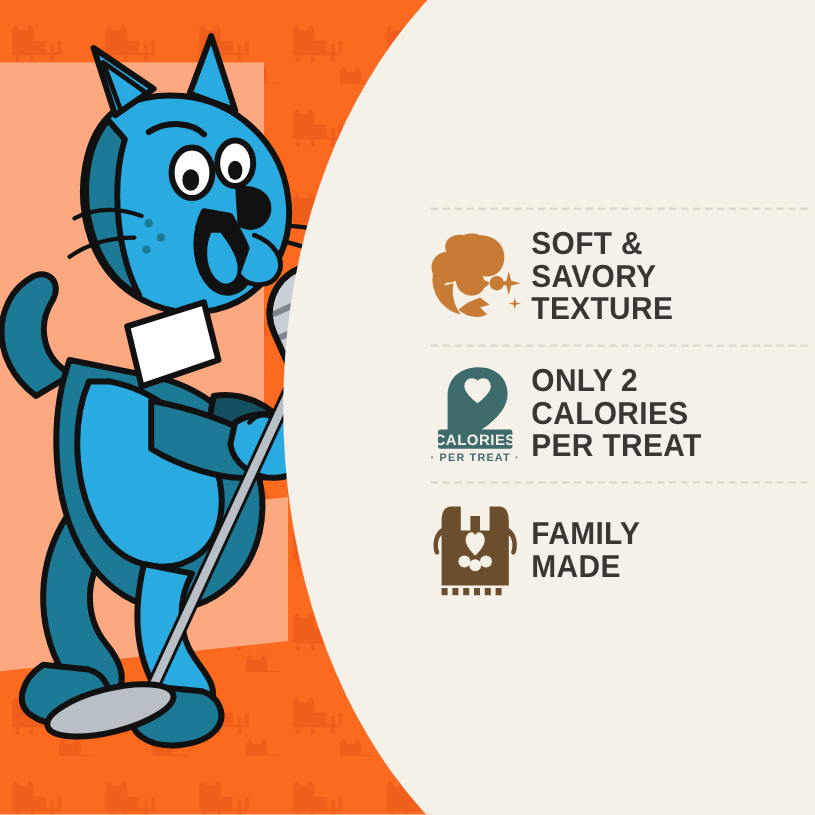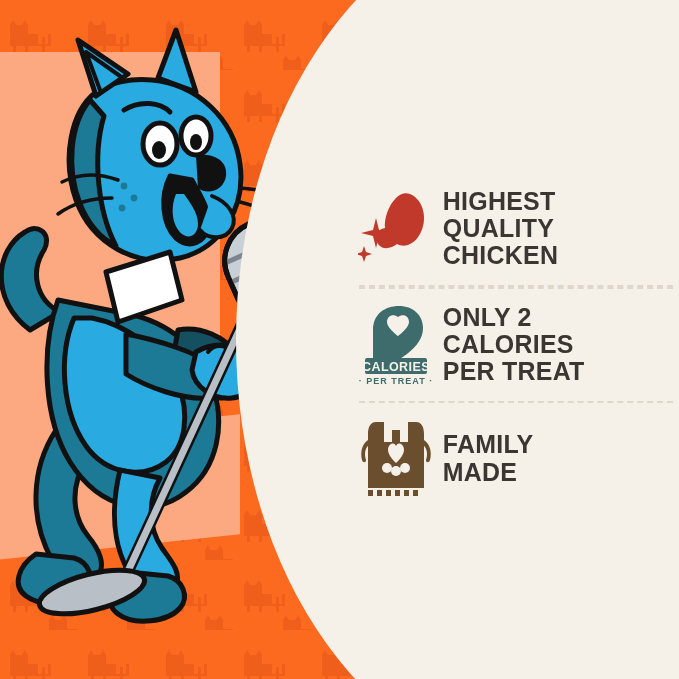--- a/index.html
+++ b/index.html
@@ -214,40 +214,45 @@
         </g>
 
       </g>
     </svg>
 
     <div class="cream-curve"></div>
   </div>
 
   <div id="features">
 
+
+    <div class="divider"></div>
+
     <div class="feature-row">
       <div class="feature-icon">
-        <svg width="76" height="82" viewBox="0 0 76 82">
-          <g fill="#C0392B">
-            <path d="M52 6 C66 12 70 32 62 46 C56 57 46 60 39 56 C33 61 24 62 20 56 C15 49 19 41 27 40 C26 31 30 18 38 10 C42 6 47 4 52 6 Z"></path>
-            <path d="M28 44 C22 46 20 52 24 56 C28 60 35 58 36 52 C37 47 33 43 28 44 Z"></path>
-            <path d="M18 30 L21 42 L33 45 L21 48 L18 60 L15 48 L3 45 L15 42 Z"></path>
-            <path d="M6 58 L8 64 L14 66 L8 68 L6 74 L4 68 L-2 66 L4 64 Z"></path>
+        <svg width="80" height="78" viewBox="0 0 80 78">
+          <g fill="#C77B35">
+            <path d="M44 4 C58 4 66 14 64 26 C62 36 54 40 46 38 C50 44 48 52 40 54 C32 56 24 50 24 42 C16 46 6 42 4 34 C2 26 8 18 16 18 C12 10 20 2 30 4 C34 2 40 2 44 4 Z"></path>
+            <path d="M16 20 C6 26 2 38 6 50 C9 60 18 68 28 70 C22 62 20 52 22 44 L14 46 L20 38 L10 36 L18 30 Z"></path>
+            <path d="M26 66 C32 72 42 74 50 70 L44 64 L52 62 L44 56 L34 60 Z"></path>
+            <circle cx="58" cy="44" r="6"></circle>
+            <path d="M36 44 C40 40 48 40 52 44 C48 50 40 50 36 44 Z"></path>
+          </g>
+          <g fill="#C77B35">
+            <path d="M68 34 L70 42 L78 44 L70 46 L68 54 L66 46 L58 44 L66 42 Z"></path>
+            <path d="M73 56 L74 60 L78 61 L74 62 L73 66 L72 62 L68 61 L72 60 Z"></path>
           </g>
         </svg>
       </div>
       <div class="feature-text">
-        <div>HIGHEST</div>
-        <div>QUALITY</div>
-        <div>CHICKEN</div>
+        <div>SOFT &amp;</div>
+        <div>SAVORY</div>
+        <div>TEXTURE</div>
       </div>
     </div>
-
-    <div class="divider"></div>
-
 
     <div class="divider"></div>
 
     <div class="feature-row">
       <div class="feature-icon">
         <svg width="78" height="82" viewBox="0 0 78 82">
           <g fill="#3E6B6B">
             <path d="M16 26 C16 10 28 2 42 2 C56 2 66 11 66 24 C66 34 60 42 50 50 L30 64 L66 64 L66 56 L16 56 Z"></path>
             <path d="M30 18 C30 12 36 9 41 13 C46 9 52 12 52 18 C52 24 41 32 41 32 C41 32 30 24 30 18 Z" fill="#F5F1E9"></path>
             <rect x="8" y="54" width="62" height="16" rx="2"></rect>

